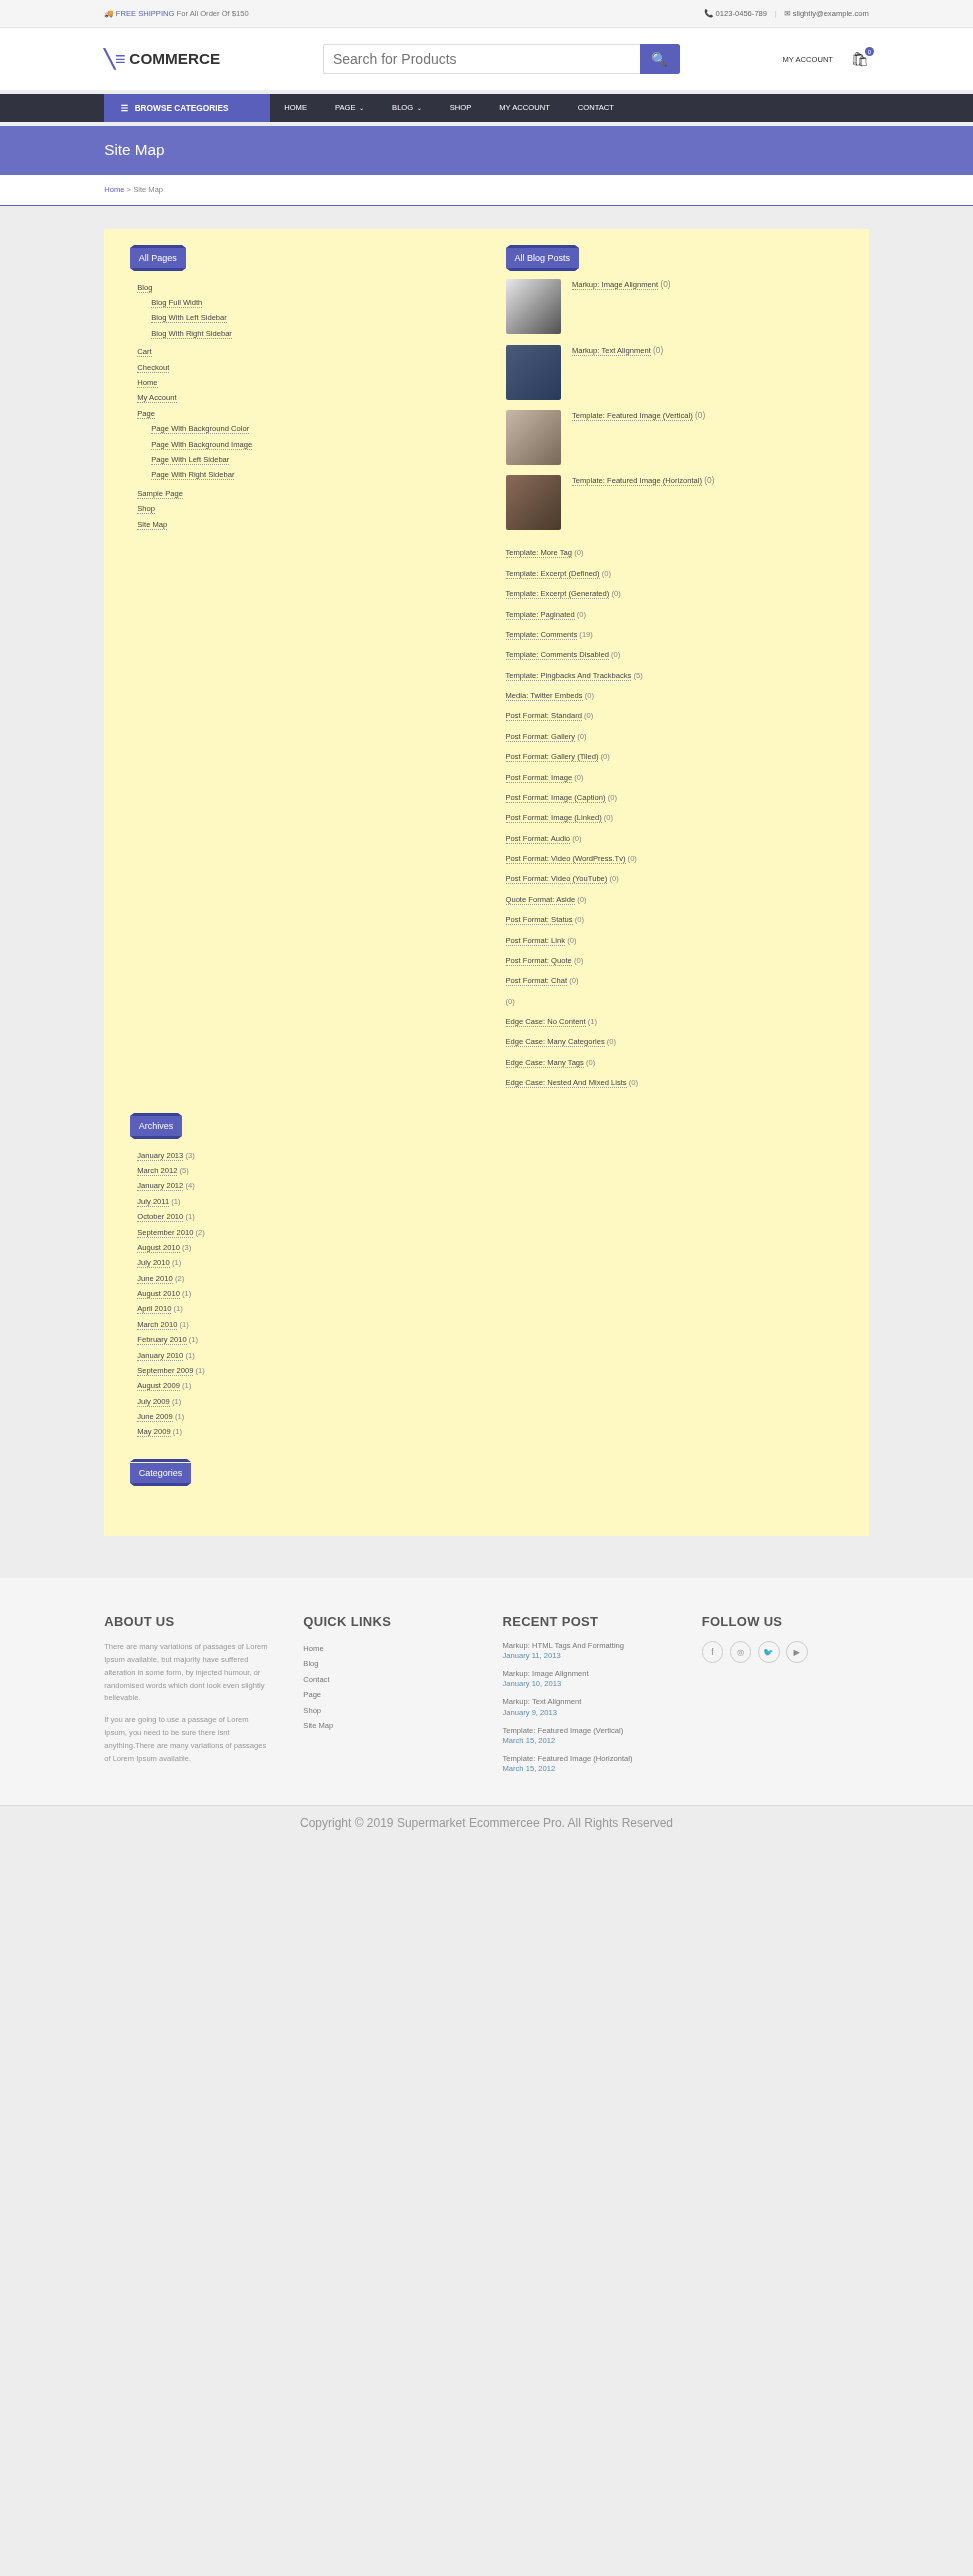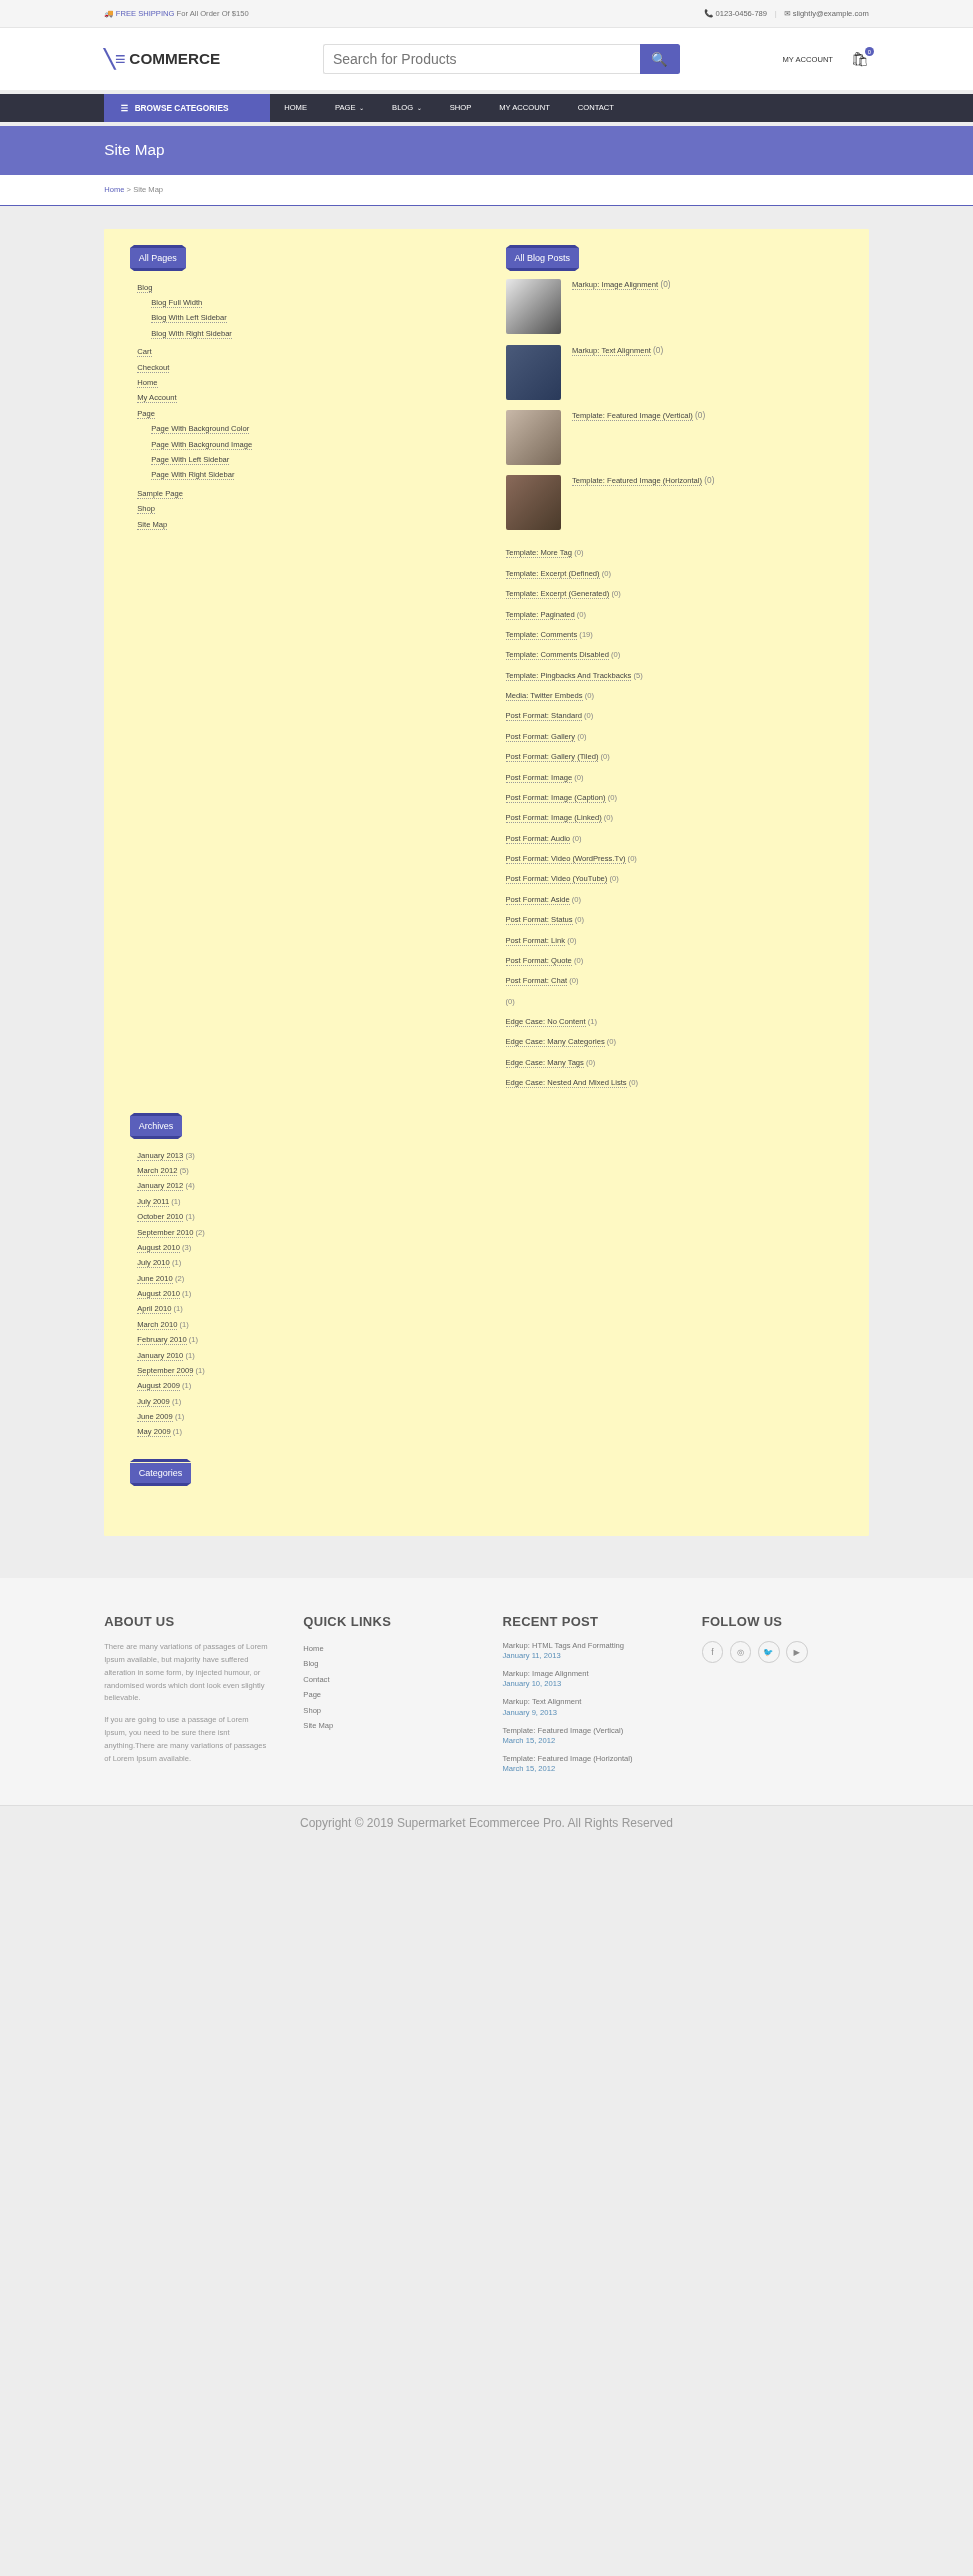--- a/index.html
+++ b/index.html
@@ -214,21 +214,21 @@
                 <li><a>Media: Twitter Embeds</a><span class="cnt"> (0)</span></li>
                 <li><a>Post Format: Standard</a><span class="cnt"> (0)</span></li>
                 <li><a>Post Format: Gallery</a><span class="cnt"> (0)</span></li>
                 <li><a>Post Format: Gallery (Tiled)</a><span class="cnt"> (0)</span></li>
                 <li><a>Post Format: Image</a><span class="cnt"> (0)</span></li>
                 <li><a>Post Format: Image (Caption)</a><span class="cnt"> (0)</span></li>
                 <li><a>Post Format: Image (Linked)</a><span class="cnt"> (0)</span></li>
                 <li><a>Post Format: Audio</a><span class="cnt"> (0)</span></li>
                 <li><a>Post Format: Video (WordPress.Tv)</a><span class="cnt"> (0)</span></li>
                 <li><a>Post Format: Video (YouTube)</a><span class="cnt"> (0)</span></li>
-                <li><a>Post Format: Aside</a><span class="cnt"> (0)</span></li>
+                <li><a>Quote Format: Aside</a><span class="cnt"> (0)</span></li>
                 <li><a>Post Format: Status</a><span class="cnt"> (0)</span></li>
                 <li><a>Post Format: Link</a><span class="cnt"> (0)</span></li>
                 <li><a>Post Format: Quote</a><span class="cnt"> (0)</span></li>
                 <li><a>Post Format: Chat</a><span class="cnt"> (0)</span></li>
                 <li><span class="cnt"> (0)</span></li>
                 <li><a>Edge Case: No Content</a><span class="cnt"> (1)</span></li>
                 <li><a>Edge Case: Many Categories</a><span class="cnt"> (0)</span></li>
                 <li><a>Edge Case: Many Tags</a><span class="cnt"> (0)</span></li>
                 <li><a>Edge Case: Nested And Mixed Lists</a><span class="cnt"> (0)</span></li>
               </ul>

